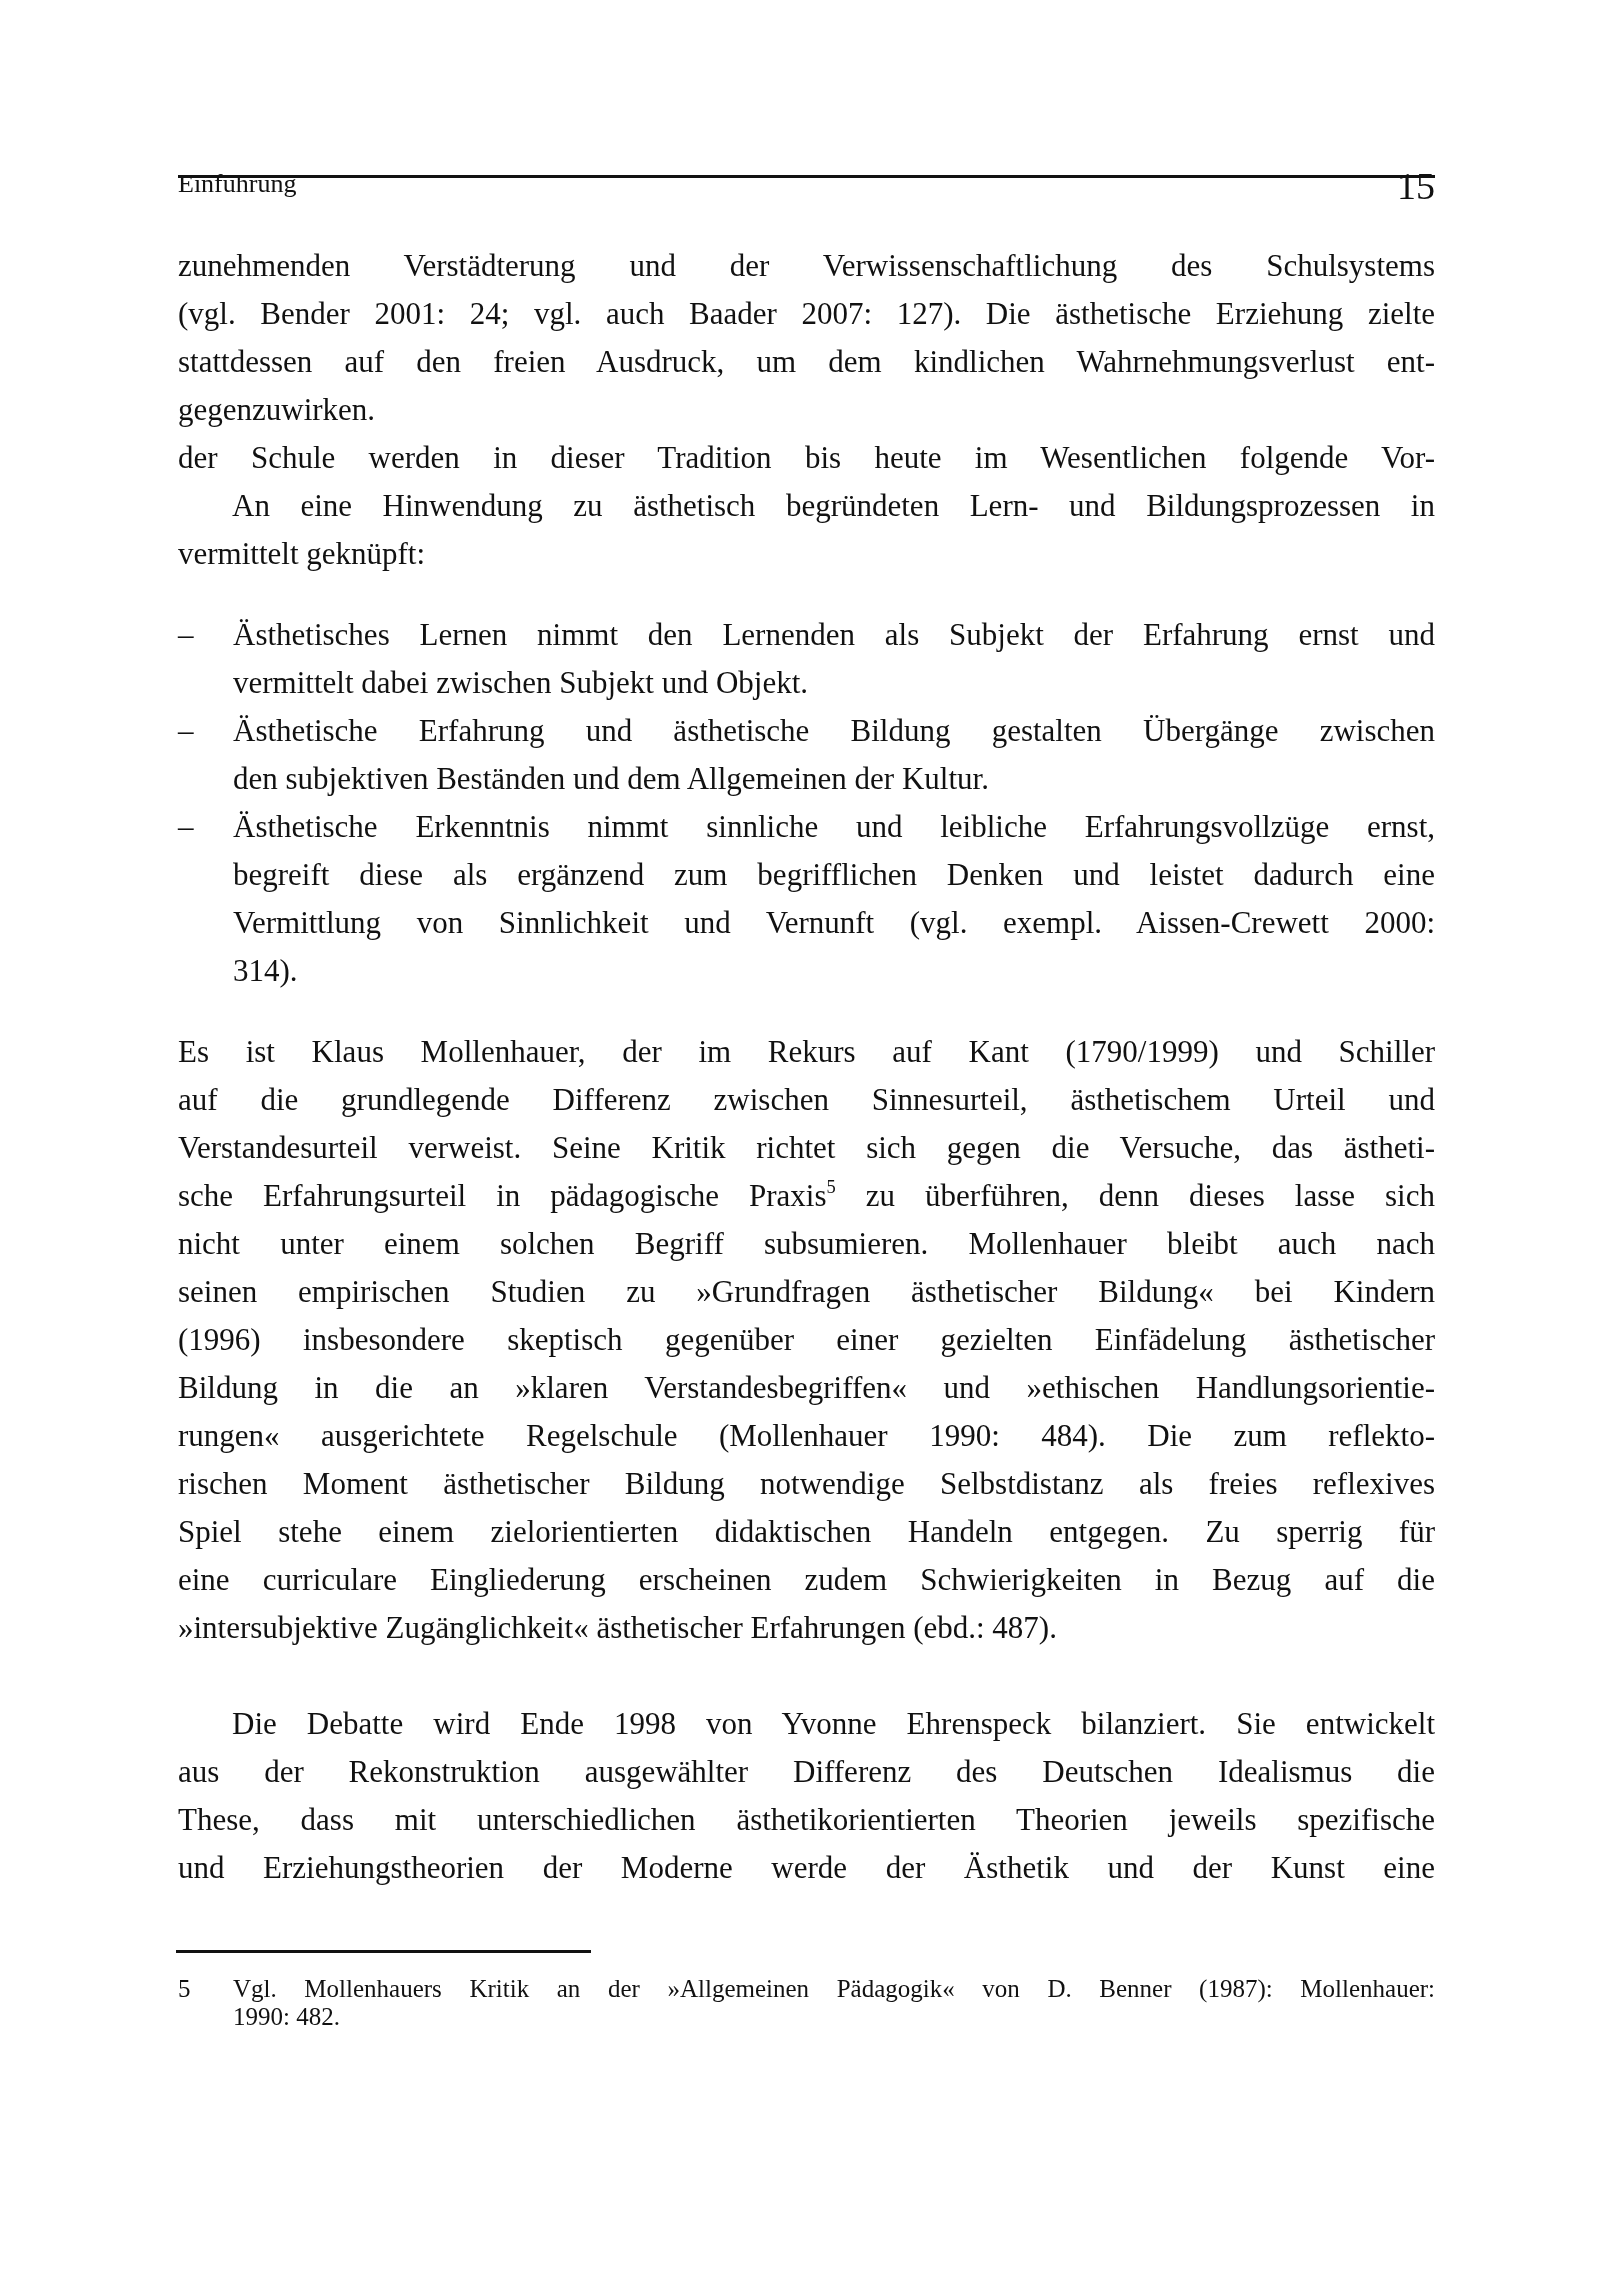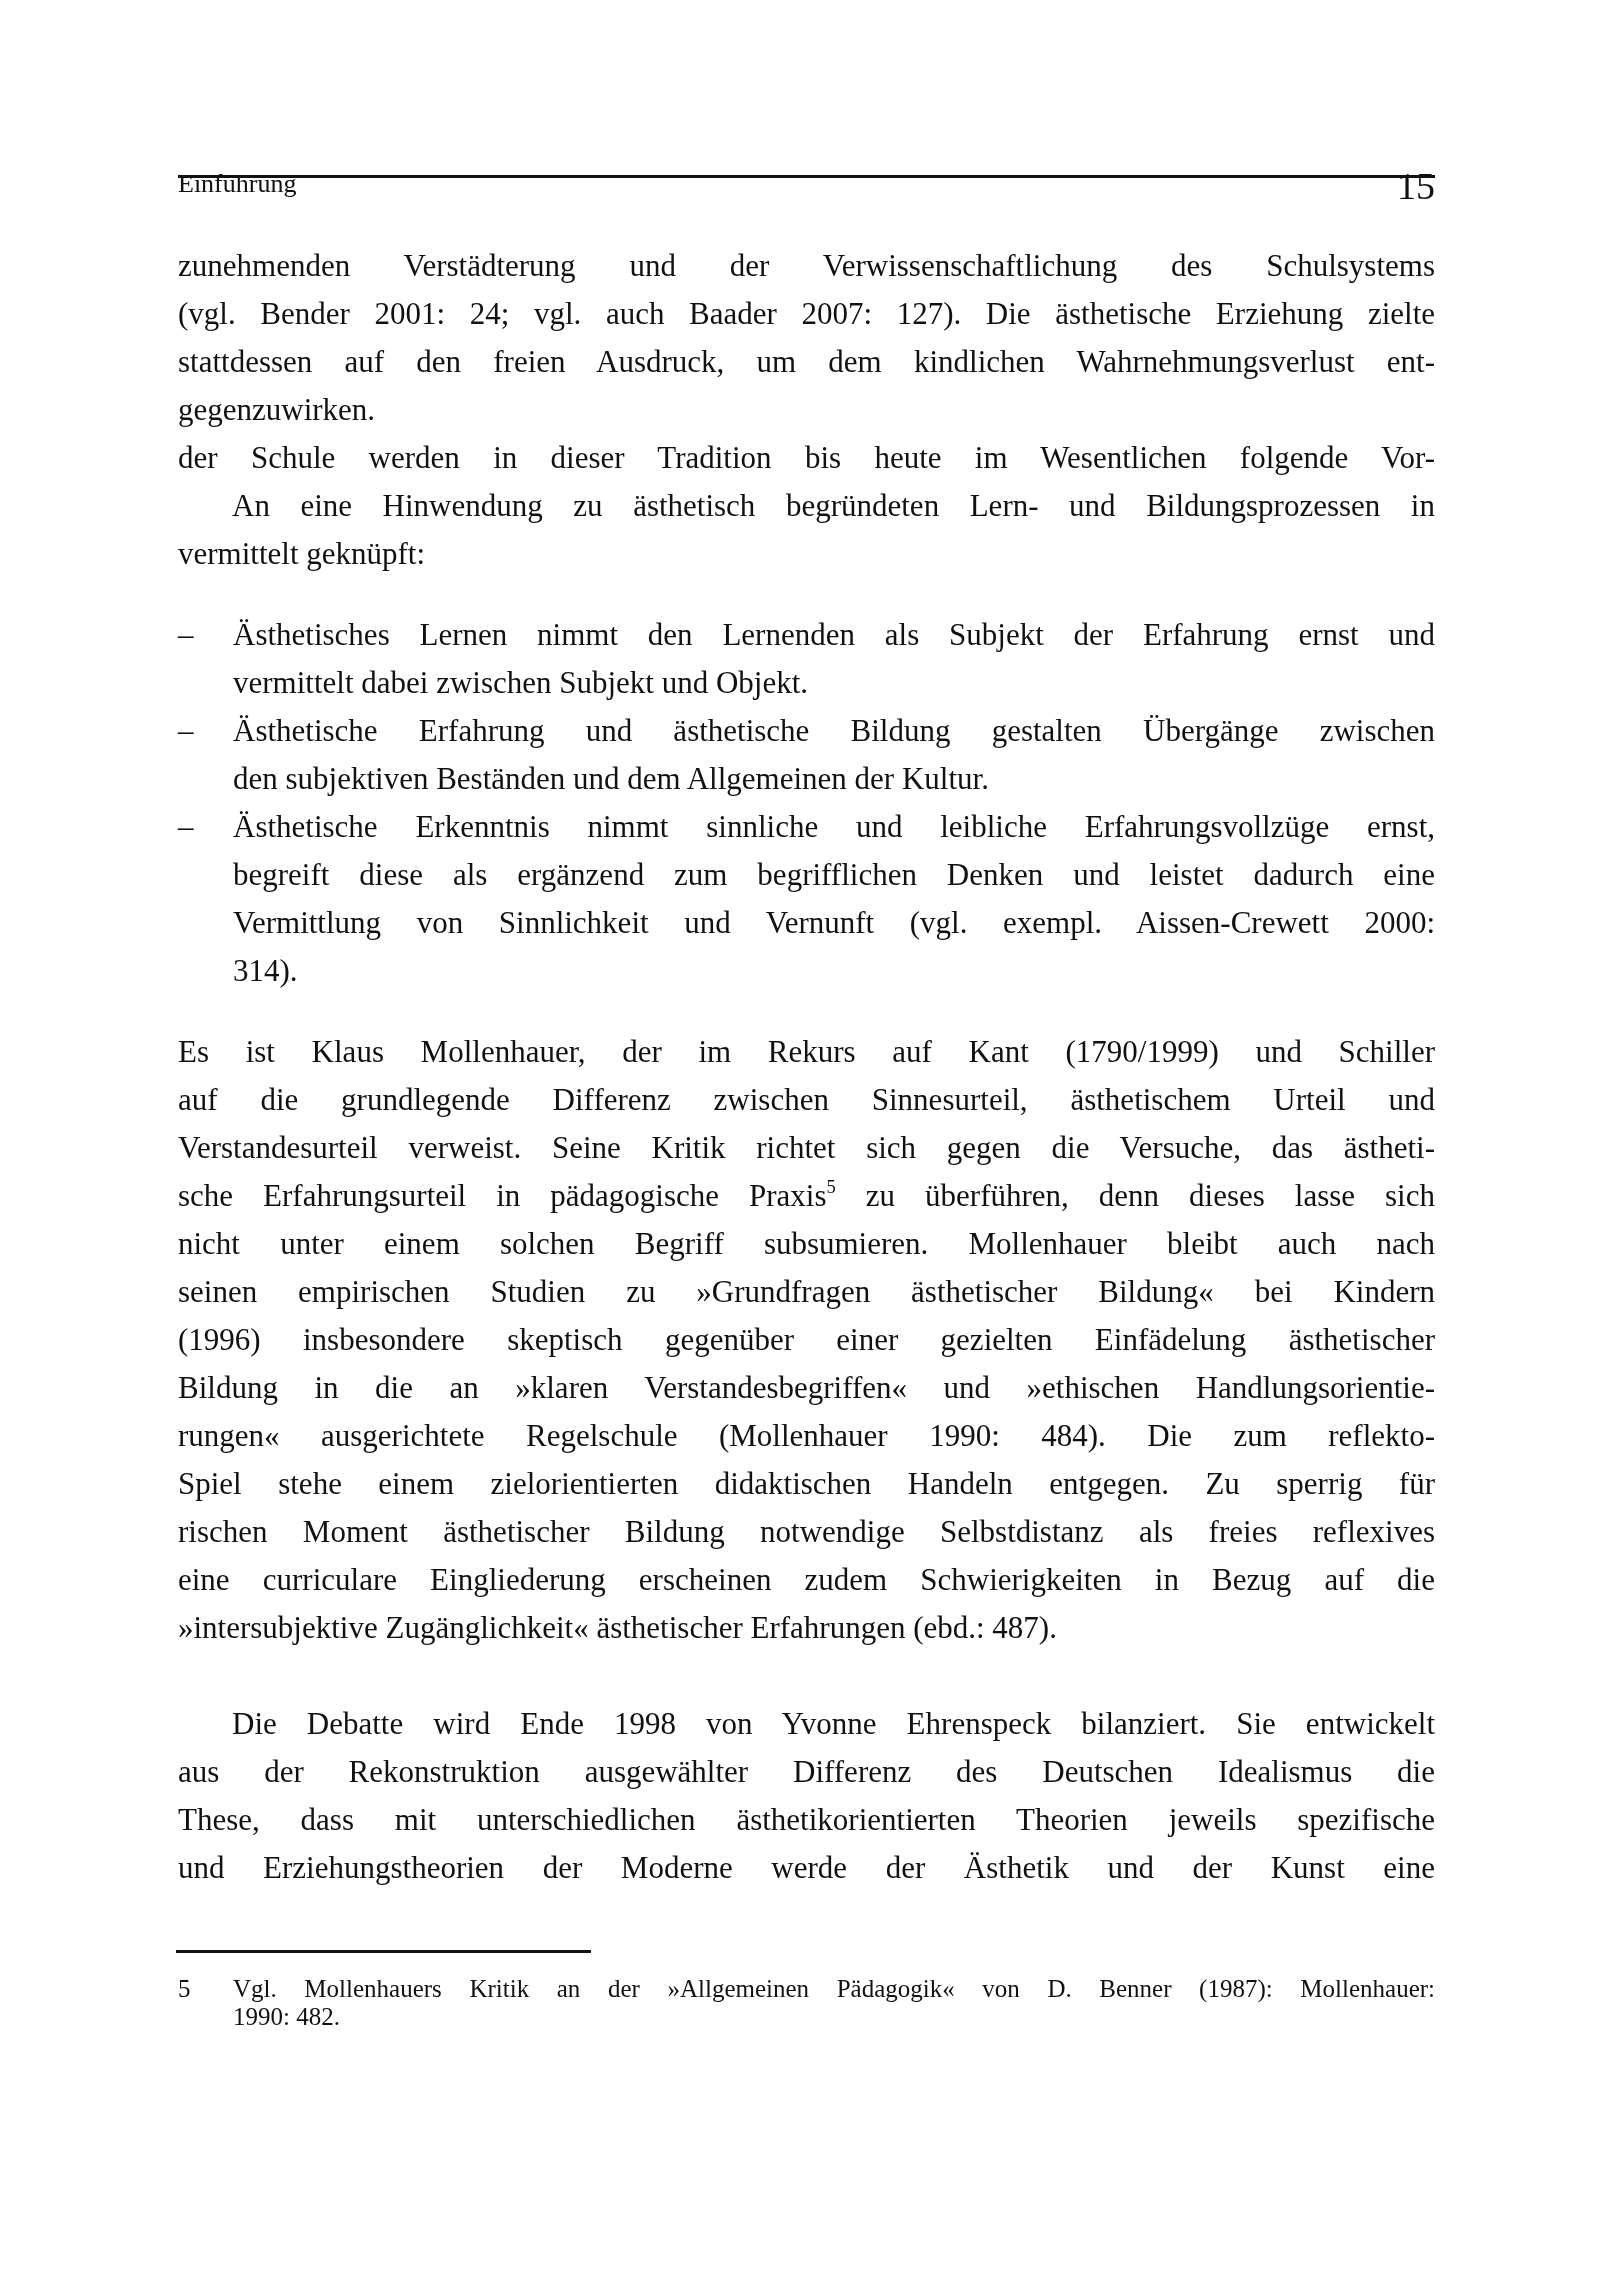--- a/index.html
+++ b/index.html
@@ -73,22 +73,22 @@
   <div class="block" style="top:1028px;">
     <div class="line"><span class="jf">Es ist Klaus Mollenhauer, der im Rekurs auf Kant (1790/1999) und Schiller</span></div>
     <div class="line"><span class="jf">auf die grundlegende Differenz zwischen Sinnesurteil, ästhetischem Urteil und</span></div>
     <div class="line"><span class="jf">Verstandesurteil verweist. Seine Kritik richtet sich gegen die Versuche, das ästheti-</span></div>
     <div class="line"><span class="jf"><span>sche Erfahrungsurteil in pädagogische Praxis</span><sup>5</sup><span> zu überführen, denn dieses lasse sich</span></span></div>
     <div class="line"><span class="jf">nicht unter einem solchen Begriff subsumieren. Mollenhauer bleibt auch nach</span></div>
     <div class="line"><span class="jf">seinen empirischen Studien zu »Grundfragen ästhetischer Bildung« bei Kindern</span></div>
     <div class="line"><span class="jf">(1996) insbesondere skeptisch gegenüber einer gezielten Einfädelung ästhetischer</span></div>
     <div class="line"><span class="jf">Bildung in die an »klaren Verstandesbegriffen« und »ethischen Handlungsorientie-</span></div>
     <div class="line"><span class="jf">rungen« ausgerichtete Regelschule (Mollenhauer 1990: 484). Die zum reflekto-</span></div>
+    <div class="line"><span class="jf">rischen Moment ästhetischer Bildung notwendige Selbstdistanz als freies reflexives</span></div>
     <div class="line"><span class="jf">Spiel stehe einem zielorientierten didaktischen Handeln entgegen. Zu sperrig für</span></div>
-    <div class="line"><span class="jf">rischen Moment ästhetischer Bildung notwendige Selbstdistanz als freies reflexives</span></div>
     <div class="line"><span class="jf">eine curriculare Eingliederung erscheinen zudem Schwierigkeiten in Bezug auf die</span></div>
     <div class="line last"><span class="jf">»intersubjektive Zugänglichkeit« ästhetischer Erfahrungen (ebd.: 487).</span></div>
   </div>
 
   <div class="block" style="top:1700px;">
     <div class="line indent"><span class="jf">Die Debatte wird Ende 1998 von Yvonne Ehrenspeck bilanziert. Sie entwickelt</span></div>
     <div class="line"><span class="jf">aus der Rekonstruktion ausgewählter Differenz des Deutschen Idealismus die</span></div>
     <div class="line"><span class="jf">These, dass mit unterschiedlichen ästhetikorientierten Theorien jeweils spezifische</span></div>
     <div class="line"><span class="jf">und Erziehungstheorien der Moderne werde der Ästhetik und der Kunst eine</span></div>
   </div>

